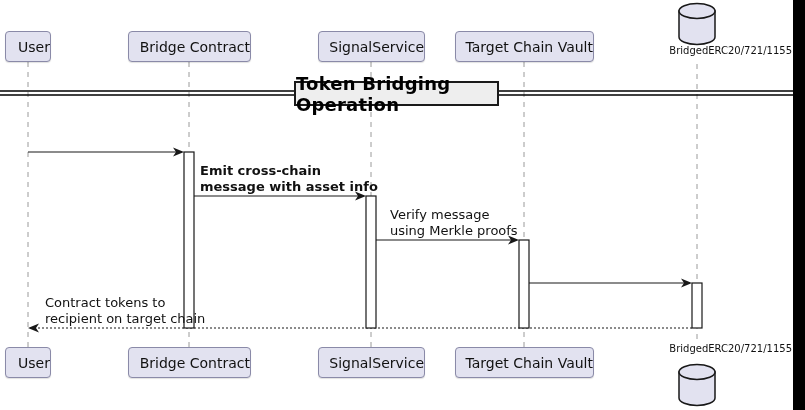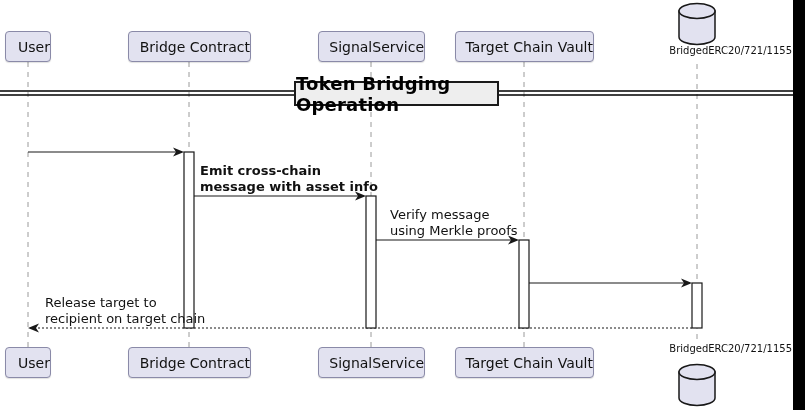--- a/index.html
+++ b/index.html
@@ -108,21 +108,21 @@
   <div class="db-label" style="left:602px;top:45px;">BridgedERC20/721/1155</div>
 
   <div class="divider-box">
     <span>Token Bridging Operation</span>
   </div>
 
   <div class="msg-label" style="left:200px;top:163px;font-weight:bold;">Emit cross-chain
 message with asset info</div>
   <div class="msg-label" style="left:382px;top:207px;margin-left:8px;">Verify message
 using Merkle proofs</div>
-  <div class="msg-label" style="left:45px;top:295px;">Release target to
+  <div class="msg-label" style="left:45px;top:295px;">Contract tokens to
 recipient on target chain</div>
 
   <div class="pbox" style="left:5px;top:347px;width:46px;">
     <span>User</span>
   </div>
   <div class="pbox" style="left:128px;top:347px;width:123px;">
     <span>Bridge Contract</span>
   </div>
   <div class="pbox" style="left:318px;top:347px;width:107px;">
     <span>SignalService</span>

